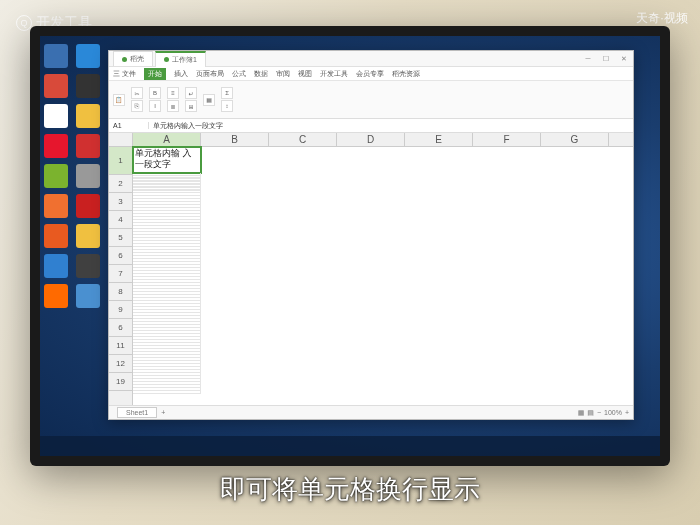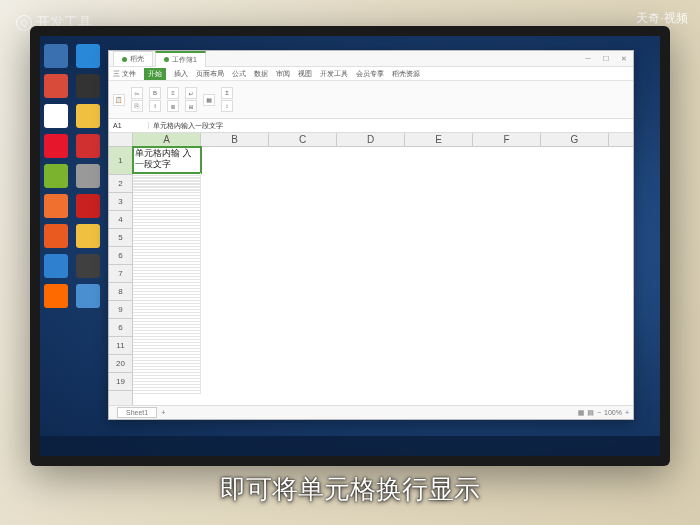--- a/index.html
+++ b/index.html
@@ -281,21 +281,21 @@
             <div class="row-h">2</div>
             <div class="row-h">3</div>
             <div class="row-h">4</div>
             <div class="row-h">5</div>
             <div class="row-h">6</div>
             <div class="row-h">7</div>
             <div class="row-h">8</div>
             <div class="row-h">9</div>
             <div class="row-h">6</div>
             <div class="row-h">11</div>
-            <div class="row-h">20</div>
+            <div class="row-h">12</div>
             <div class="row-h">19</div>
           </div>
         <div class="cells" id="cells">
             <div class="row tall">
               <div class="cell active">单元格内输
 入一段文字</div>
               <div class="cell"></div>
               <div class="cell"></div>
               <div class="cell"></div>
               <div class="cell"></div>

